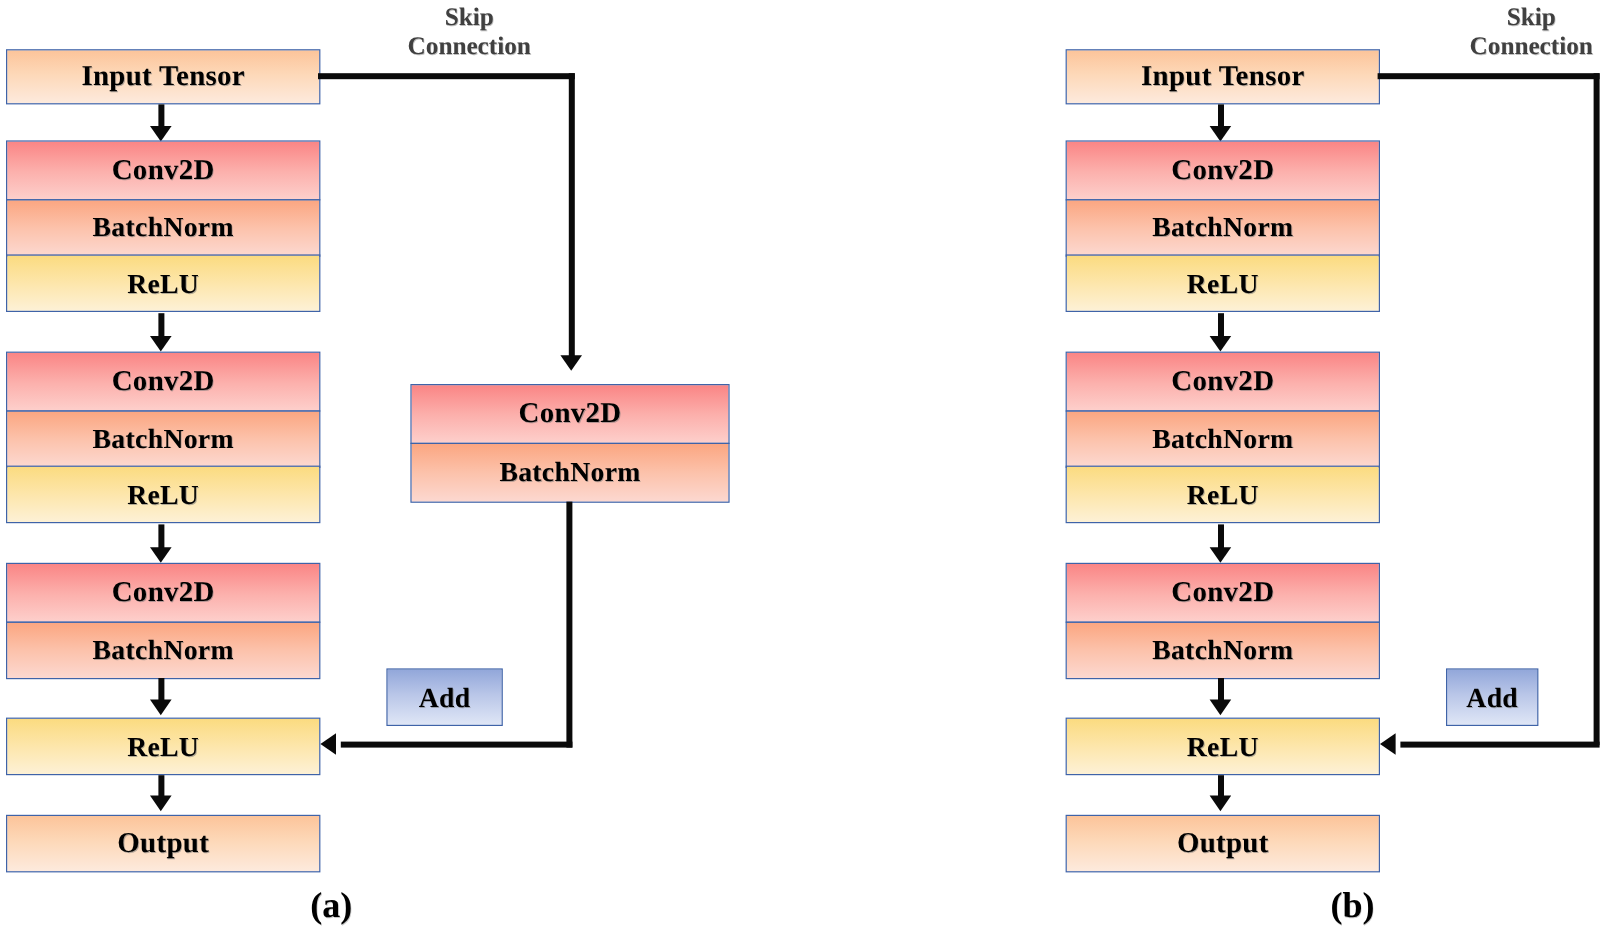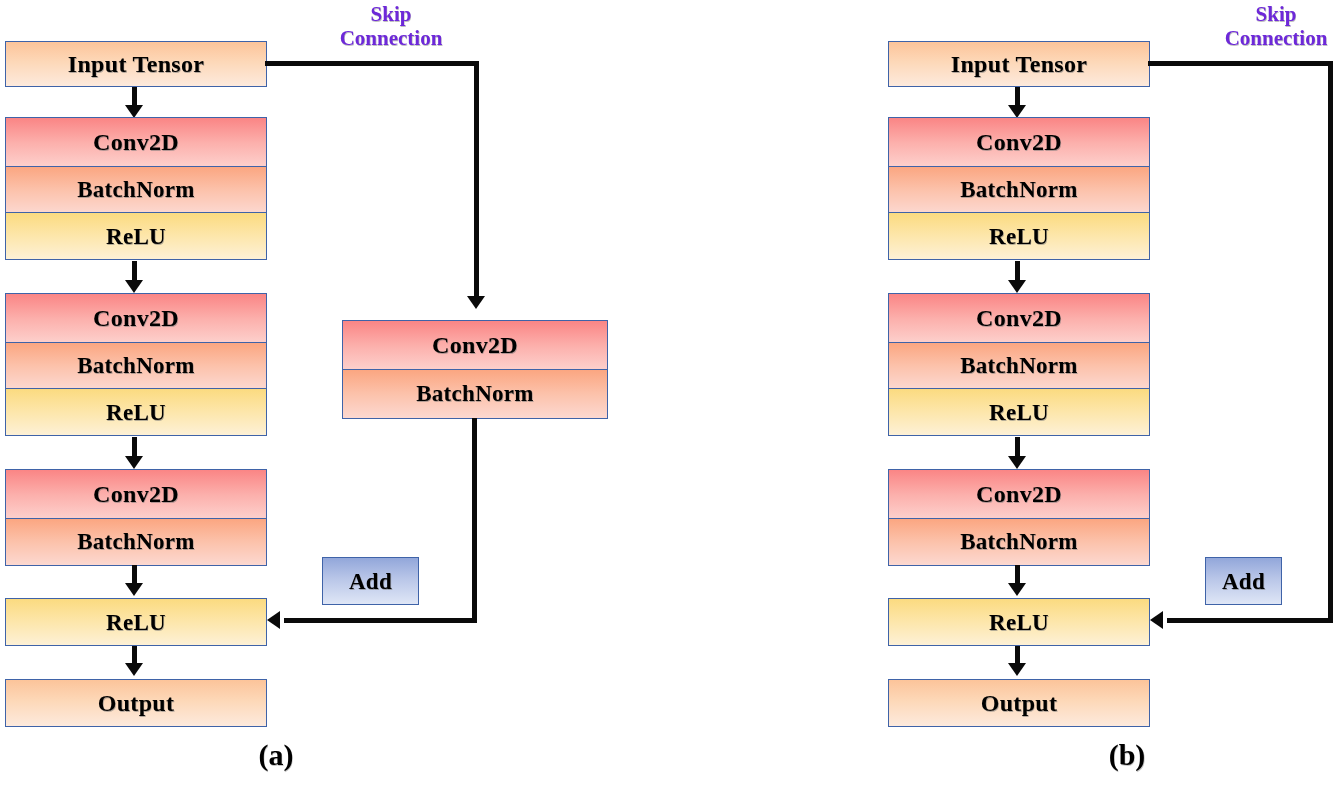--- a/index.html
+++ b/index.html
@@ -79,21 +79,21 @@
   
   .caption {
     position: absolute;
     color: #000000;
     font-weight: bold;
     text-align: center;
     white-space: nowrap;
   }
   .skip-label {
     position: absolute;
-    color: #6d28d9;
+    color: #404040;
     font-weight: bold;
     font-size: 21px;
     line-height: 1.15;
     text-align: center;
     white-space: nowrap;
     text-shadow: 0.6px 0.6px 0px rgba(130,130,130,0.5);
   }
   .panel-caption {
     font-size: 30px;
     text-shadow: 0.6px 0.6px 0px rgba(130,130,130,0.45);

